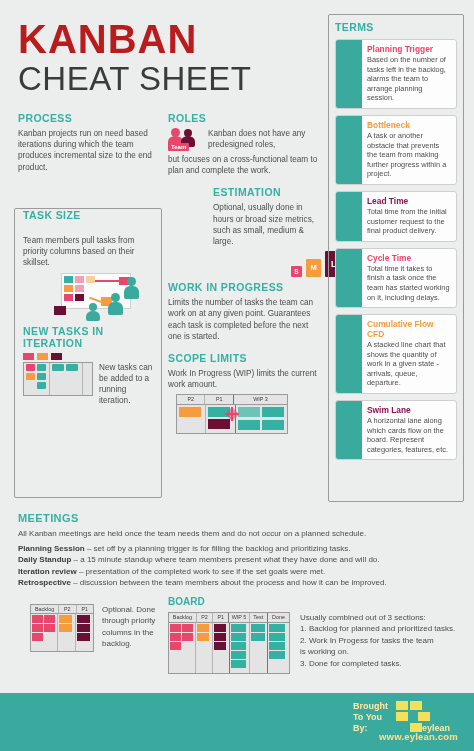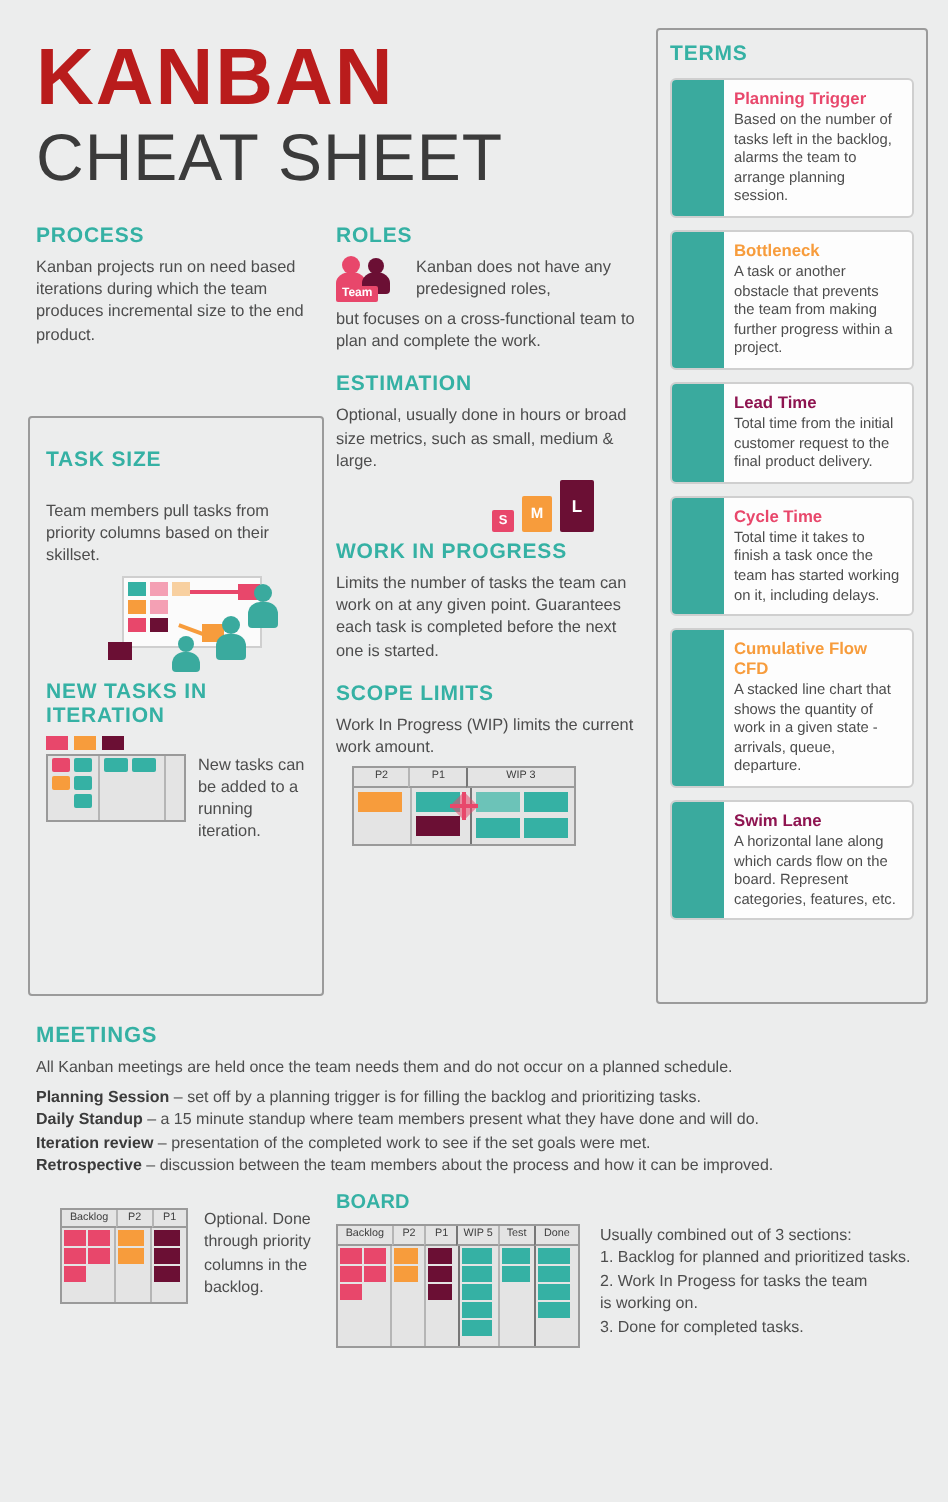--- a/index.html
+++ b/index.html
@@ -29,21 +29,21 @@
     color:#35b1a4;font-size:10.5px;font-weight:bold;letter-spacing:.4px;
     margin:0 0 4px 0;text-transform:uppercase;
   }
   p.body{
     margin:0;font-size:8.2px;line-height:11.2px;color:#4d4d4d;
   }
 
   
   .col-left{position:absolute;left:18px;top:112px;width:140px;}
   .boxed{
-    border:1px solid #9b9b9b;border-radius:2px;padding:15px 7px 7px 8px;
+    border:1px solid #9b9b9b;border-radius:2px;padding:0 7px 7px 8px;
     box-sizing:border-box;background:transparent;
   }
   .left-box{position:absolute;left:14px;top:208px;width:148px;height:290px;}
 
   
   .col-mid{position:absolute;left:168px;top:112px;width:155px;}
 
   
   .terms{
     position:absolute;left:328px;top:14px;width:136px;height:488px;
@@ -212,21 +212,21 @@
           <div class="person" style="left:16px;top:1px;width:8px;height:8px;border-radius:50%;background:#6b0f34;"></div>
           <div class="person" style="left:13px;top:8px;width:14px;height:11px;background:#6b0f34;"></div>
           <div class="team-badge">Team</div>
         </div>
         <p class="body" style="flex:1;">Kanban does not have any predesigned roles,</p>
       </div>
       <p class="body">but focuses on a cross-functional team to plan and complete the work.</p>
     </div>
 
 
-    <div style="margin-top:10px;">
+    <div style="margin-top:10px;margin-left:45px;">
       <h3 class="sec">ESTIMATION</h3>
       <p class="body">Optional, usually done in hours or broad size metrics, such as small, medium &amp; large.</p>
       <div class="est">
         <span class="s">S</span>
         <span class="m">M</span>
         <span class="l">L</span>
       </div>
     </div>
 
     <div style="margin-top:2px;">
@@ -420,14 +420,32 @@
       <div style="flex:1;">
         <p class="bot-text">Usually combined out of 3 sections:</p>
         <p class="bot-text">1. Backlog for planned and prioritized tasks.</p>
         <p class="bot-text">2. Work In Progess for tasks the team</p>
         <p class="bot-text">is working on.</p>
         <p class="bot-text">3. Done for completed tasks.</p>
       </div>
     </div>
   </div>
 
+  <div class="footer">
+    <div class="footer-inner">
+      <div class="brought">
+        <div>Brought</div>
+        <div>To You</div>
+        <div>By:</div>
+      </div>
+      <div class="logo-wrap">
+        <div class="sq" style="left:0;top:0;"></div>
+        <div class="sq" style="left:14px;top:0;"></div>
+        <div class="sq" style="left:0;top:11px;"></div>
+        <div class="sq" style="left:22px;top:11px;"></div>
+        <div class="sq" style="left:14px;top:22px;"></div>
+        <div class="eylean">eylean</div>
+      </div>
+    </div>
+    <div class="url">www.eylean.com</div>
+  </div>
 
 </div>
 
 </body></html>

